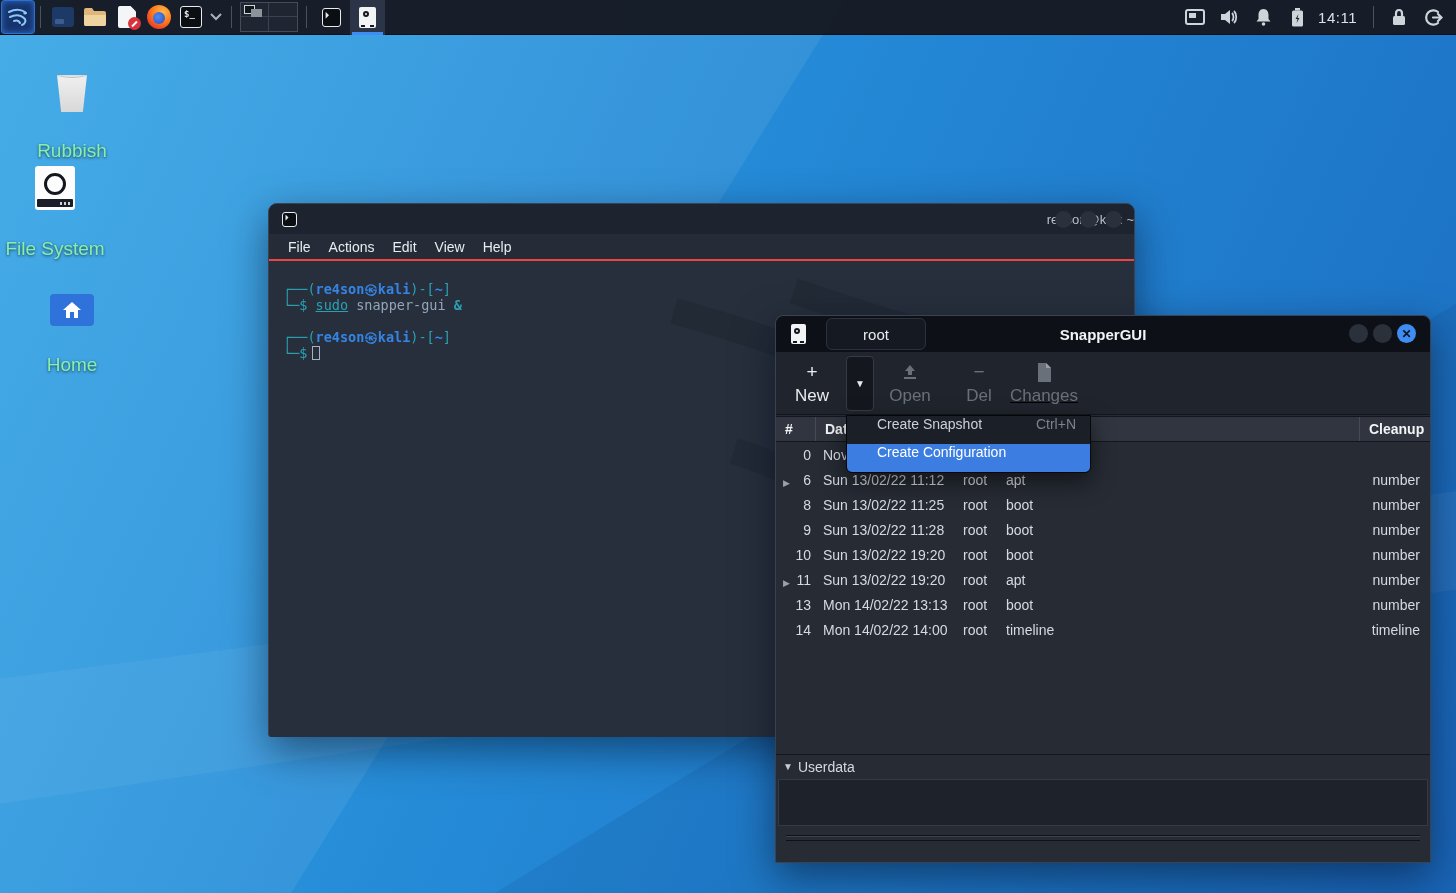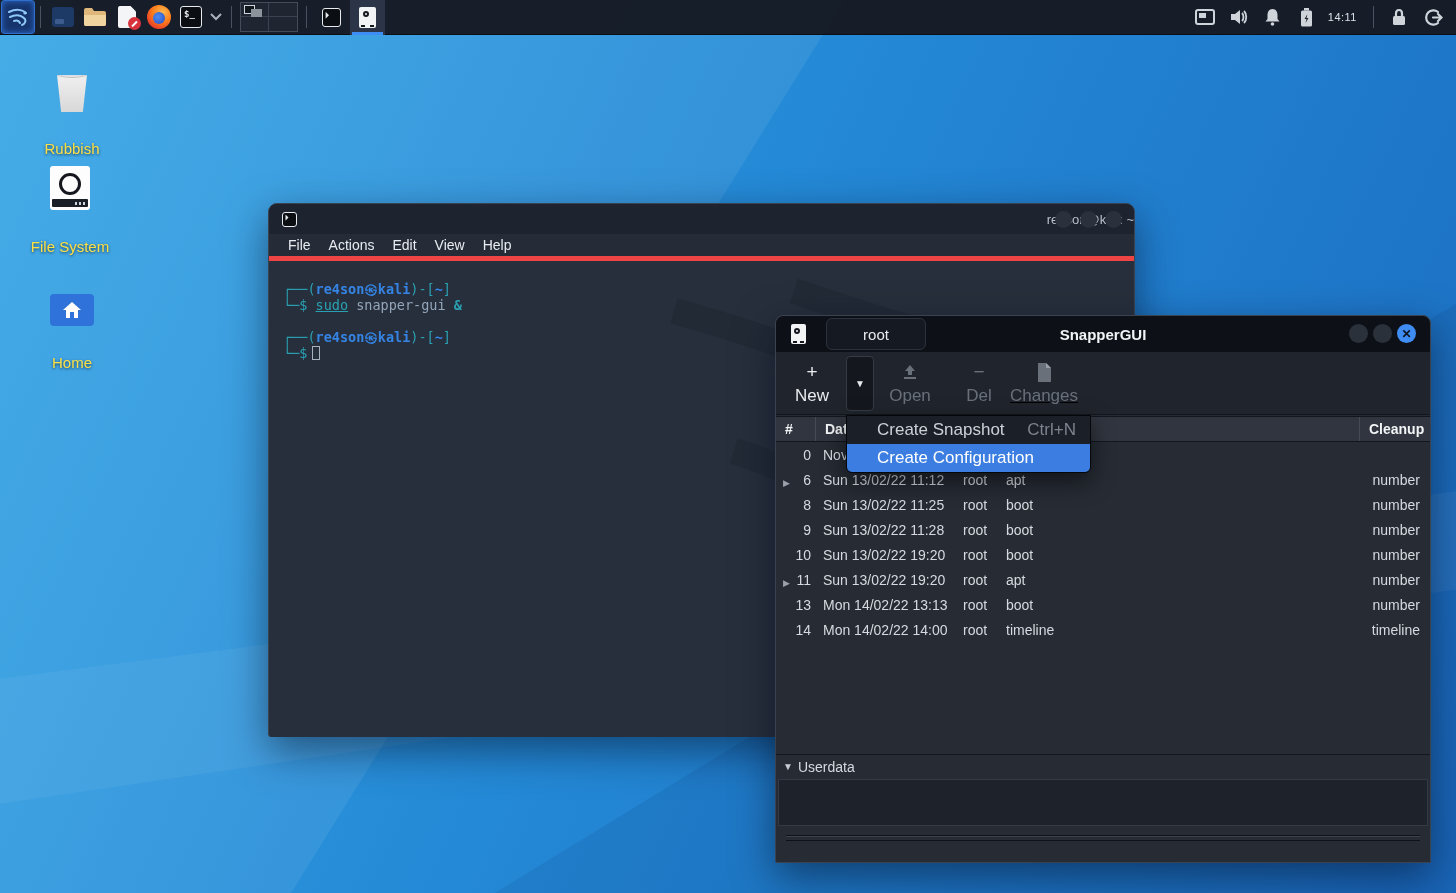--- a/index.html
+++ b/index.html
@@ -21,50 +21,50 @@
   .pager { width:58px; height:30px; margin:0 2px; border:1px solid #454c59; background:rgba(255,255,255,0.04); display:grid; grid-template-columns:1fr 1fr; grid-template-rows:1fr 1fr; flex:0 0 auto; }
   .pager .cell { border-right:1px solid #3a4150; border-bottom:1px solid #3a4150; position:relative; }
   .pager .cell:nth-child(2n){ border-right:none; } .pager .cell:nth-child(n+3){ border-bottom:none; }
   .pager .w1 { position:absolute; left:3px; top:2px; width:11px; height:9px; background:#11151c; border:1px solid #cfd4da; }
   .pager .w2 { position:absolute; left:10px; top:6px; width:11px; height:8px; background:#8d939b; }
   .taskbtn { height:35px; display:flex; align-items:center; justify-content:center; padding:0 9px; flex:0 0 auto; position:relative; }
   .taskbtn.active { background:#2b3547; }
   .taskbtn.active::after { content:""; position:absolute; left:2px; right:2px; bottom:0; height:3px; background:#3d8df5; }
   .panel-right { margin-left:auto; display:flex; align-items:center; gap:4px; padding-right:8px; }
   .tray-icon { width:30px; height:30px; display:flex; align-items:center; justify-content:center; }
-  .clock { color:#dce1e7; font-size:11px; padding:0 6px 0 2px; letter-spacing:.5px; }
+  .clock { color:#dce1e7; font-size:15px; padding:0 6px 0 2px; letter-spacing:.5px; }
 
   
   .term-ico { background:#0b0e13; border:1px solid #e8eaee; border-radius:3px; color:#e8eaee; font-family:"DejaVu Sans Mono",monospace; font-weight:bold; display:flex; align-items:flex-start; justify-content:flex-start; }
   .snap-ico { background:#f2f3f5; border-radius:2px; position:relative; }
   .snap-ico .ring { position:absolute; border:2px solid #14181e; border-radius:50%; }
   .snap-ico .foot { position:absolute; background:#14181e; }
 
   
   .dicon { position:absolute; width:110px; text-align:center; z-index:5; }
   .dicon .glyph { height:52px; display:flex; align-items:flex-end; justify-content:center; margin-bottom:6px; }
-  .dicon .lbl { color:#fde047; font-size:15px; text-shadow:0 1px 3px rgba(0,0,0,.65);margin-top:28px; }
+  .dicon .lbl { color:#86efac; font-size:19px; text-shadow:0 1px 3px rgba(0,0,0,.65);margin-top:28px; }
   .trash-body { width:34px; height:40px; background:linear-gradient(#f2f2f2,#d8d8d8); clip-path:polygon(6% 8%,94% 8%,82% 100%,18% 100%); border-radius:3px; position:relative; }
   .trash-rim { position:absolute; top:-4px; left:0; width:34px; height:10px; background:#e2e2e2; border:1px solid #c3c3c3; border-radius:50%; }
   .drive { width:40px; height:44px; background:#fdfdfd; border-radius:3px; position:relative; }
   .drive .circ { position:absolute; left:9px; top:7px; width:22px; height:22px; border:3px solid #14181e; border-radius:50%; }
   .drive .bar { position:absolute; left:2px; right:2px; bottom:3px; height:8px; background:#1a1e26; border-radius:1px; }
   .drive .dots { position:absolute; right:5px; bottom:5px; width:10px; height:3px; background:repeating-linear-gradient(90deg,#cfd4da 0 2px,transparent 2px 4px); }
   .homefold { width:44px; height:32px; background:#2f72d9; border-radius:4px; position:relative; display:flex; align-items:center; justify-content:center; }
 
   
   .window { position:absolute; border:1px solid #3c4350; box-shadow:0 14px 40px rgba(0,10,30,.5); background:#262d3a; }
 
   
   #terminal { left:268px; top:203px; width:867px; height:534px; border-radius:9px 9px 3px 3px; z-index:10; }
   .t-titlebar { height:30px; background:#1e242f; border-radius:8px 8px 0 0; position:relative; display:flex; align-items:center; }
   .t-title { position:absolute; left:0; right:0; text-align:right; color:#b9c2cd; font-size:13px; }
   .t-circles { position:absolute; right:12px; top:7px; display:flex; gap:8px; }
   .t-circle { width:17px; height:17px; border-radius:50%; background:#2a303c; }
-  .t-menubar { height:27px; background:#252c38; border-bottom:5px solid #ef4444; display:flex; align-items:center; padding-left:10px; }
+  .t-menubar { height:27px; background:#252c38; border-bottom:2px solid #ef4444; display:flex; align-items:center; padding-left:10px; }
   .t-menuitem { color:#e8ebef; font-size:14px; padding:3px 9px; }
   .t-body { position:relative; height:476px; background:#272f3c; overflow:hidden; font-family:"DejaVu Sans Mono",monospace; font-size:13.5px; line-height:16px; border-radius:0 0 3px 3px; }
   .t-watermark { position:absolute; right:-40px; top:10px; opacity:.55; }
   .t-text { position:relative; padding:20px 0 0 14px; }
   .tl { white-space:pre; }
   .c-frame { color:#2aa1b3; }
   .c-user { color:#3584e4; font-weight:bold; }
   .c-cmd-valid { color:#2aa1b3; text-decoration:underline; }
   .c-arg { color:#93a5ba; }
   .c-amp { color:#2aa1b3; font-weight:bold; }
@@ -101,21 +101,21 @@
   .cell-clean { text-align:right; padding-right:10px; }
   
   .s-userdata-bar { position:absolute; left:0; top:438px; width:654px; height:24px; border-top:1px solid #13171d; display:flex; align-items:center; color:#d6dae0; font-size:14px; background:#262b34; }
   .ud-arrow { font-size:10px; color:#c7ccd3; margin:0 5px 0 7px; }
   .s-userdata-box { position:absolute; left:2px; top:463px; width:650px; height:47px; background:#1e232b; border:1px solid #343a45; }
   .s-grip { position:absolute; left:10px; top:519px; width:634px; border-top:1px solid #0f1319; border-bottom:1px solid #3c434e; }
   .s-grip2 { position:absolute; left:10px; top:524px; width:634px; border-top:1px solid #0f1319; }
 
   
   .ctx-menu { position:absolute; left:70px; top:99px; width:245px; background:#1b1f27; border:1px solid #05070a; border-radius:0 0 6px 6px; box-shadow:0 8px 22px rgba(0,0,0,.55); z-index:30; overflow:hidden; }
-  .ctx-item { height:28px; display:flex; align-items:center; font-size:17px; color:#ccd1d8; padding:0 14px 0 30px; }
+  .ctx-item { height:28px; display:flex; align-items:flex-start; font-size:14px; color:#ccd1d8; padding:0 14px 0 30px; }
   .ctx-item .short { margin-left:auto; color:#7d838d; }
   .ctx-item.hl { background:#3b7de0; color:#ffffff; }
 
   svg { display:block; }
 </style>
 </head>
 <body>
 
 <div id="stage">
   <div class="wallpaper">
@@ -125,21 +125,21 @@
   </div>
 
   <div class="dicon" style="left:17px; top:60px;">
     <div class="glyph">
       <div class="trash-body">
           <div class="trash-rim"></div>
         </div>
     </div>
     <div class="lbl">Rubbish</div>
   </div>
-  <div class="dicon" style="left:15px; top:158px;">
+  <div class="dicon" style="left:0; top:158px;">
     <div class="glyph">
       <div class="drive">
           <div class="circ"></div>
           <div class="bar"></div>
           <div class="dots"></div>
         </div>
     </div>
     <div class="lbl">File System</div>
   </div>
   <div class="dicon" style="left:17px; top:274px;">

